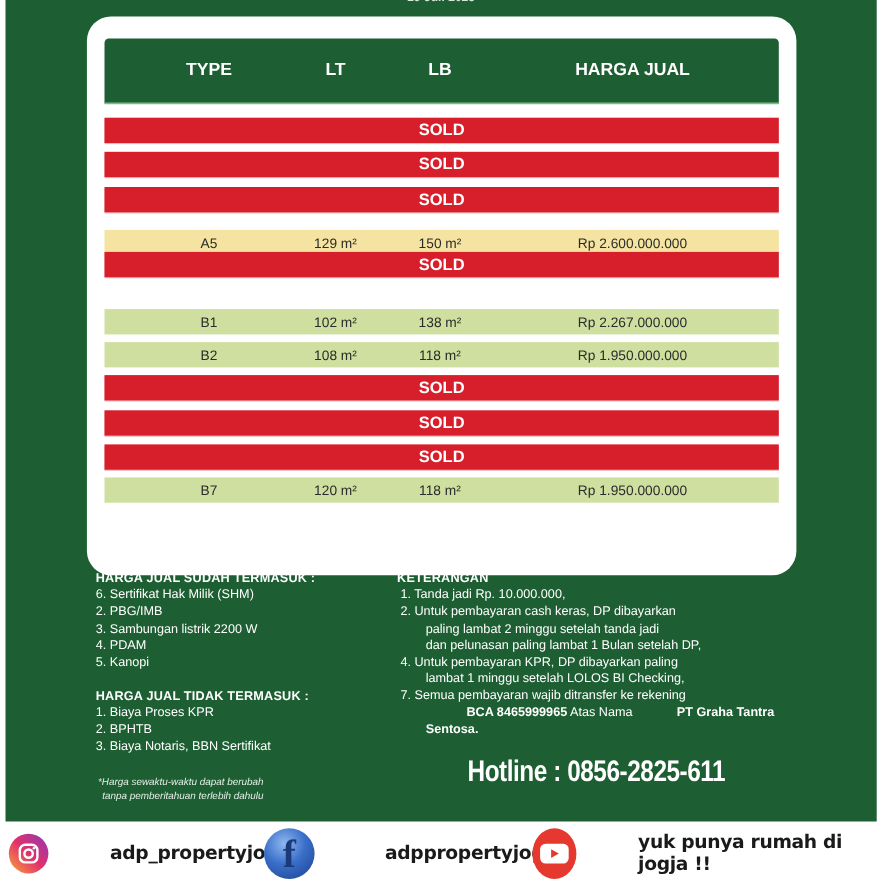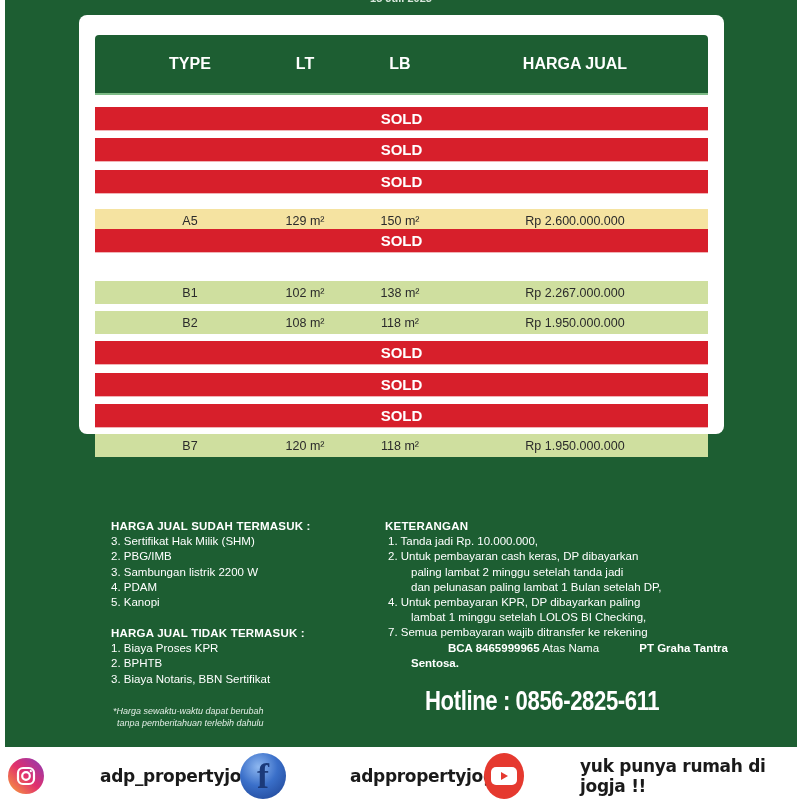--- a/index.html
+++ b/index.html
@@ -8,22 +8,22 @@
 
     .poster {
       position: absolute; left: 5px; top: 0; width: 792px; height: 747px;
       background: #1d5e32;
     }
     .date-caption {
       position: absolute; left: 0; width: 100%; top: -8px; text-align: center;
       color: #d6e6da; font-size: 11px; font-weight: bold;
     }
     .card {
-      position: absolute; left: 74px; top: 15px; width: 645px; height: 419px;
-      background: #ffffff; border-radius: 8px;
+      position: absolute; left: 74px; top: 15px; width: 645px; height: 508px;
+      background: #ffffff; border-radius: 22px;
     }
     .table-header {
       position: absolute; left: 16px; top: 20px; width: 613px; height: 60px;
       background: #1d5e32; border-radius: 4px 4px 0 0;
       border-bottom: 2px solid #7dbb86;
       color: #ffffff; font-weight: bold; font-size: 16px;
     }
     .col { position: absolute; top: 0; height: 100%; display: flex; align-items: center; justify-content: center; }
     .c-type { left: 40px; width: 110px; }
     .c-lt   { left: 150px; width: 120px; }
@@ -35,21 +35,21 @@
       font-size: 12.5px; color: #2b2b2b;
     }
     .row.sold {
       background: #d71f2b; color: #ffffff; font-weight: bold; font-size: 15px;
       display: flex; align-items: center; justify-content: center;
       box-shadow: 0 1px 0 #f1b3b6;
     }
     .row.yellow { background: #f5e3a1; }
     .row.green  { background: #cfdf9f; }
 
-    .info { position: absolute; color: #ffffff; font-size: 11.5px; line-height: 15.2px; margin-left: 24px; }
+    .info { position: absolute; color: #ffffff; font-size: 11.5px; line-height: 15.2px; }
     .info h3 { font-size: 11.5px; font-weight: bold; letter-spacing: 0.2px; }
     .info.incl   { left: 87px; top: 519px; width: 260px; }
     .info.excl   { left: 87px; top: 626px; width: 260px; }
     .info.note   { left: 87px; top: 706px; width: 220px; font-size: 9px; line-height: 11.5px; font-style: italic; color: #e3eee6; padding-left: 2px; }
     .info.ket    { left: 361px; top: 519px; width: 370px; }
     .info.ket li { list-style: none; padding-left: 13px; text-indent: -10px; }
     .info.incl li, .info.excl li { list-style: none; }
     .info .ind { display: block; padding-left: 13px; text-indent: 0; }
     .bold { font-weight: bold; padding-left: 37px; }
 
@@ -124,21 +124,21 @@
       <div class="col c-lt">120 m²</div>
       <div class="col c-lb">118 m²</div>
       <div class="col c-price">Rp 1.950.000.000</div>
     </div>
   </div>
 </div>
 
 <div class="info incl">
   <h3>HARGA JUAL SUDAH TERMASUK :</h3>
   <ul>
-    <li>3. Sertifikat Hak Milik (SHM)</li>
+    <li>6. Sertifikat Hak Milik (SHM)</li>
     <li>2. PBG/IMB</li>
     <li>3. Sambungan listrik 2200 W</li>
     <li>4. PDAM</li>
     <li>5. Kanopi</li>
   </ul>
 </div>
 
 <div class="info excl">
   <h3>HARGA JUAL TIDAK TERMASUK :</h3>
   <ul>

